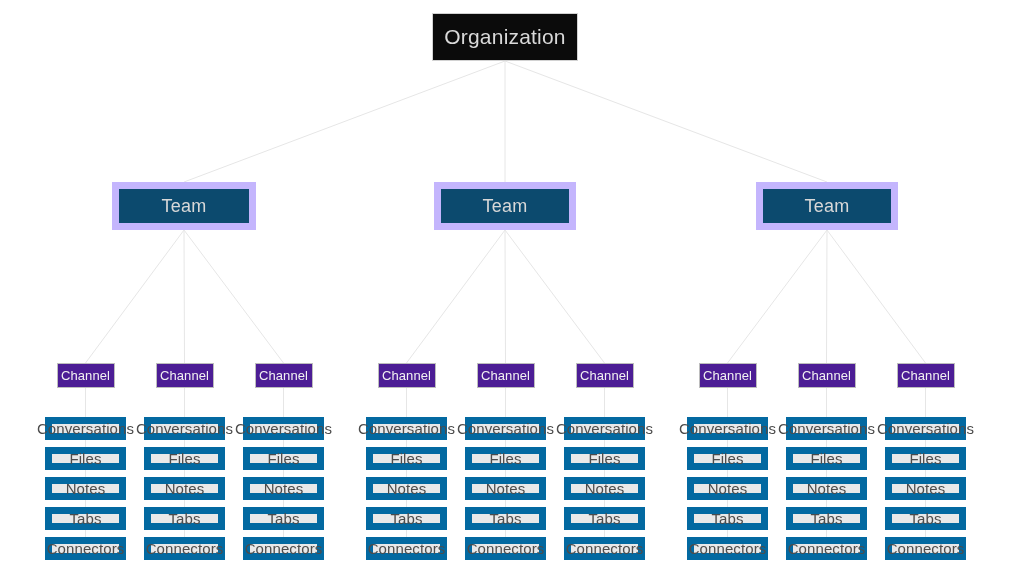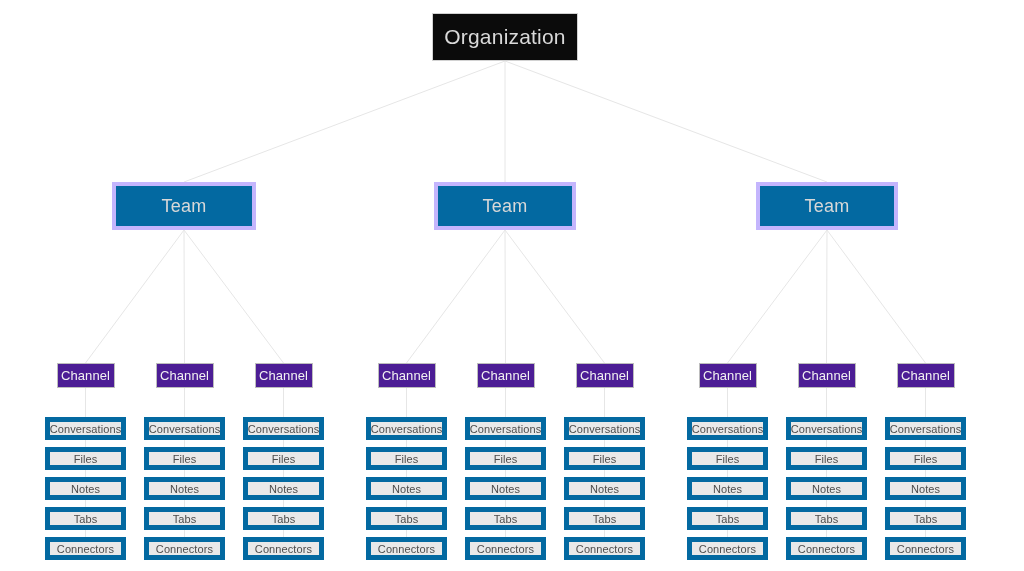--- a/index.html
+++ b/index.html
@@ -39,42 +39,42 @@
   }
   .node-org {
     background: #0b0b0b;
     color: #d9d9d9;
     font-size: 21px;
     font-weight: 400;
     letter-spacing: 0.2px;
     border: 1px solid #d2d2d2;
   }
   .node-team {
-    background: #0369a1;
+    background: #0c4a6e;
     color: #d8d8d8;
     font-size: 18px;
     font-weight: 400;
     letter-spacing: 0.2px;
-    border: 4px solid #c4b5fd;
+    border: 7px solid #c4b5fd;
   }
   .node-channel {
     background: #4c1d95;
     color: #f2f2f2;
     font-size: 13px;
     font-weight: 400;
     letter-spacing: 0.1px;
     border: 1px solid #bdbdbd;
   }
   .node-leaf {
     background: #e9e9e9;
     color: #4c4c4c;
-    font-size: 11px;
+    font-size: 15px;
     font-weight: 400;
     letter-spacing: 0.1px;
-    border: 5px solid #0369a1;
+    border: 7px solid #0369a1;
   }
 </style>
 </head>
 <body>
 
 <div id="stage">
   <svg id="edges" viewBox="0 0 1024 571" xmlns="http://www.w3.org/2000/svg">
       <line x1="505" y1="61" x2="184" y2="182" stroke="#e6e6e6" stroke-width="1"></line>
       <line x1="184" y1="230" x2="85.5" y2="363" stroke="#e6e6e6" stroke-width="1"></line>
       <line x1="85.5" y1="388" x2="85.5" y2="560" stroke="#e6e6e6" stroke-width="1"></line>

